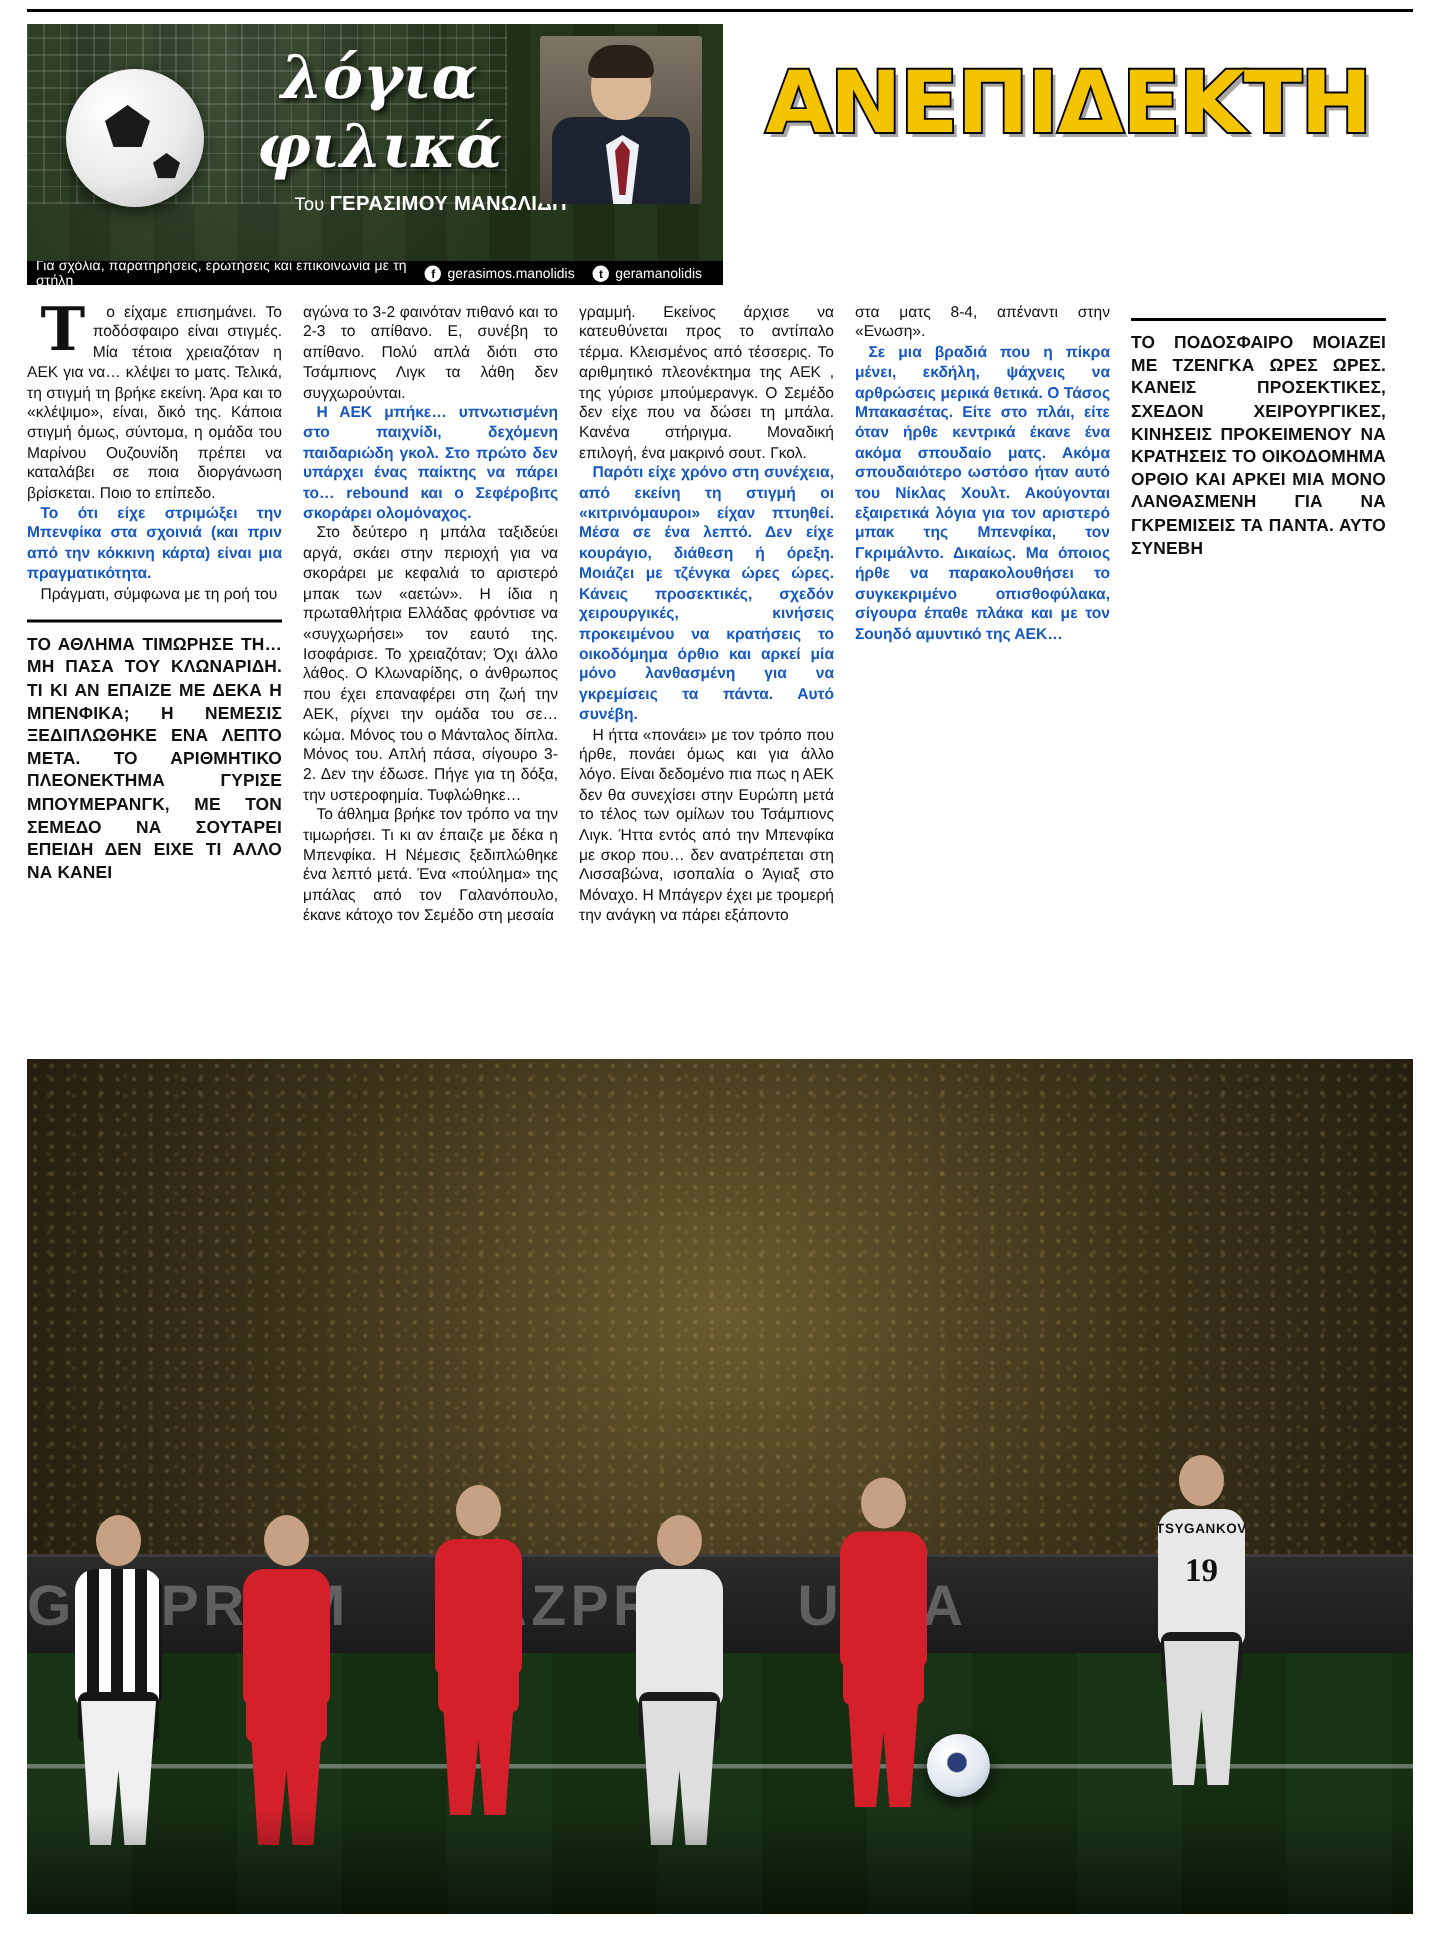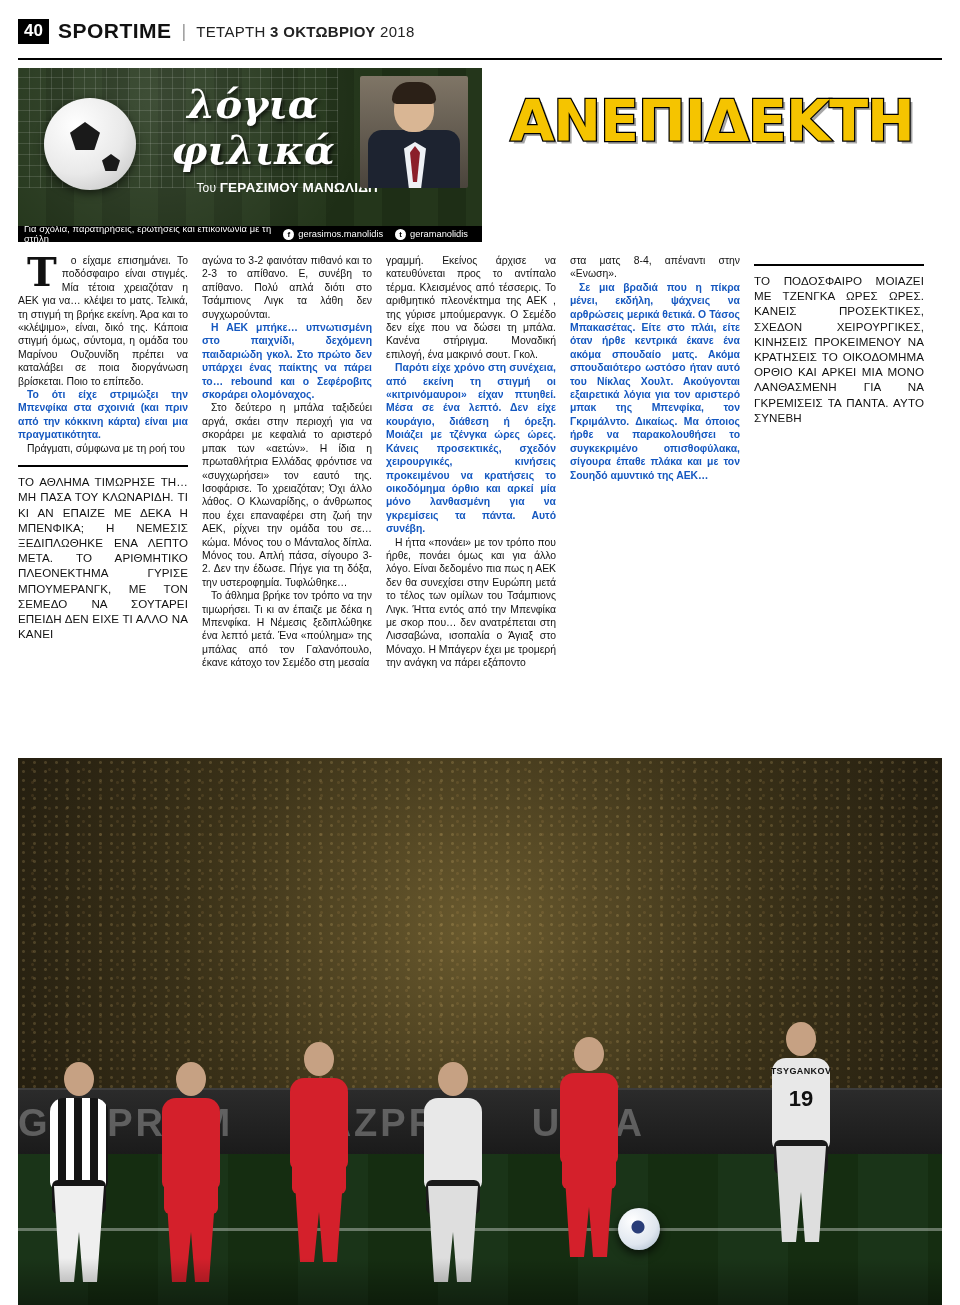--- a/index.html
+++ b/index.html
@@ -259,21 +259,21 @@
     font-size: 40px;
     line-height: 33px;
     padding: 1px 5px 0 0;
     color: #111;
   }
   .rule-top {
     border-top: 2.5px solid #000;
     margin: 10px 0 7px 0;
   }
   .pull {
-    font-weight: normal;
+    font-weight: bold;
     font-size: 11.6px;
     line-height: 15.2px;
     letter-spacing: 0.1px;
     color: #111;
   }
   .col.last .pull { }
 
   
   .photo {
     position: relative;
@@ -369,21 +369,21 @@
   .p-white .legs { background: #dedede; }
   .p-stripe .torso {
     background: repeating-linear-gradient(90deg, #fff 0 8px, #151515 8px 16px);
   }
   .p-stripe .shorts { background: #151515; }
   .p-stripe .legs { background: #efefef; }
   .player .num {
     position: absolute;
     left: 0; right: 0; top: 86px;
     text-align: center;
-    font-family: Liberation Sans, sans-serif;
+    font-family: Liberation Serif, serif;
     font-weight: bold;
     font-size: 22px;
     color: #111;
   }
   .player .nm {
     position: absolute;
     left: -8px; right: -8px; top: 66px;
     text-align: center;
     font-size: 9px;
     font-weight: bold;
@@ -410,28 +410,20 @@
     position: absolute;
     bottom: 0; left: 0; right: 0; height: 70px;
     background: linear-gradient(180deg, rgba(0,0,0,0) 0%, rgba(0,0,0,0.55) 100%);
   }
 </style>
 </head>
 <body>
 
 <div class="page">
 
-  <div class="masthead">
-    <span class="page-num">40</span>
-    <span class="masthead-title">SPORTIME</span>
-    <span class="masthead-sep">|</span>
-    <span class="masthead-date">
-      <span>ΤΕΤΑΡΤΗ </span><b>3 ΟΚΤΩΒΡΙΟΥ</b><span> 2018</span>
-    </span>
-  </div>
   <div class="masthead-rule"></div>
 
   <div class="topzone">
 
     <div>
       <div class="logoblock">
         <div class="pitch"></div>
         <div class="goalnet"></div>
         <div class="ball"></div>
         <div class="logo-text">

